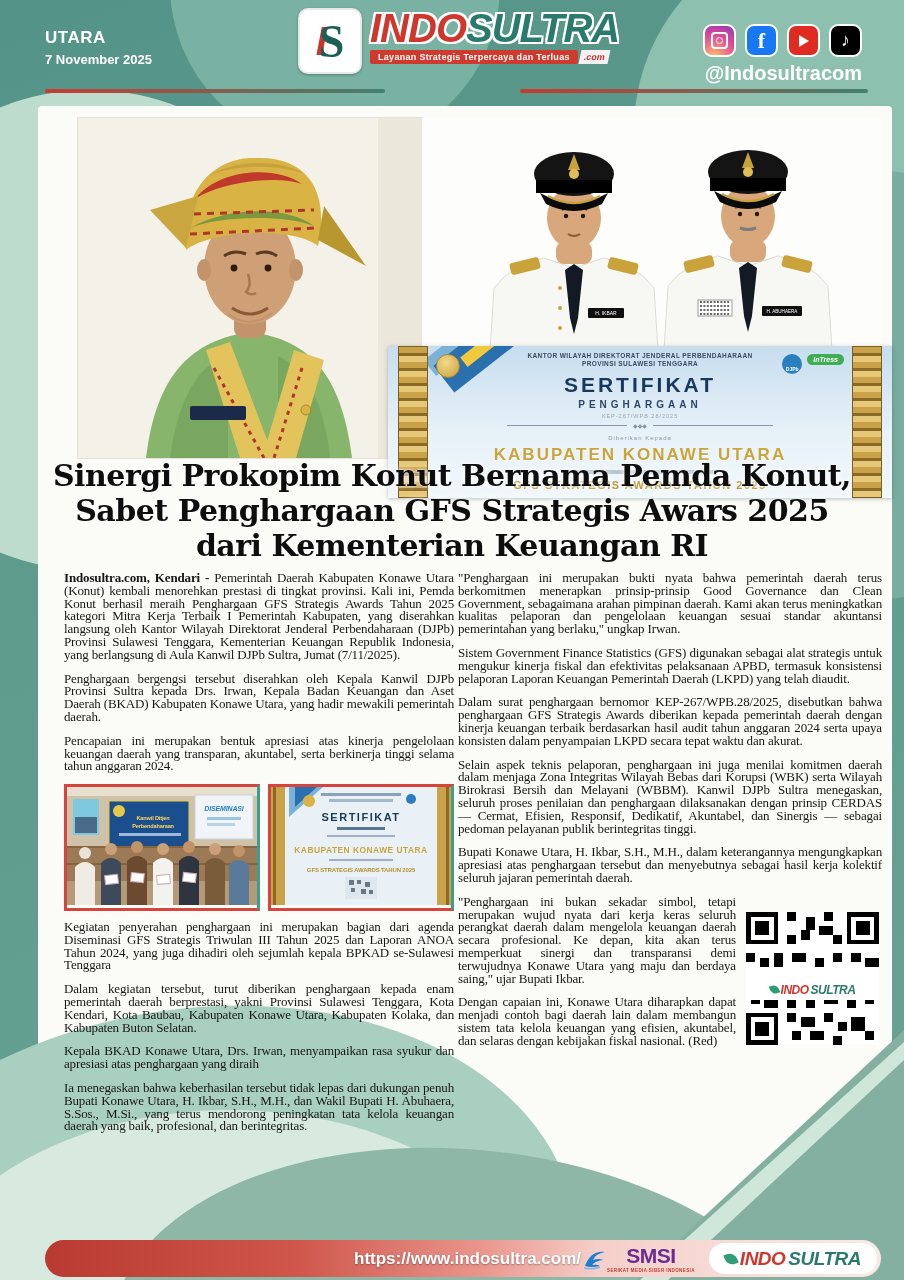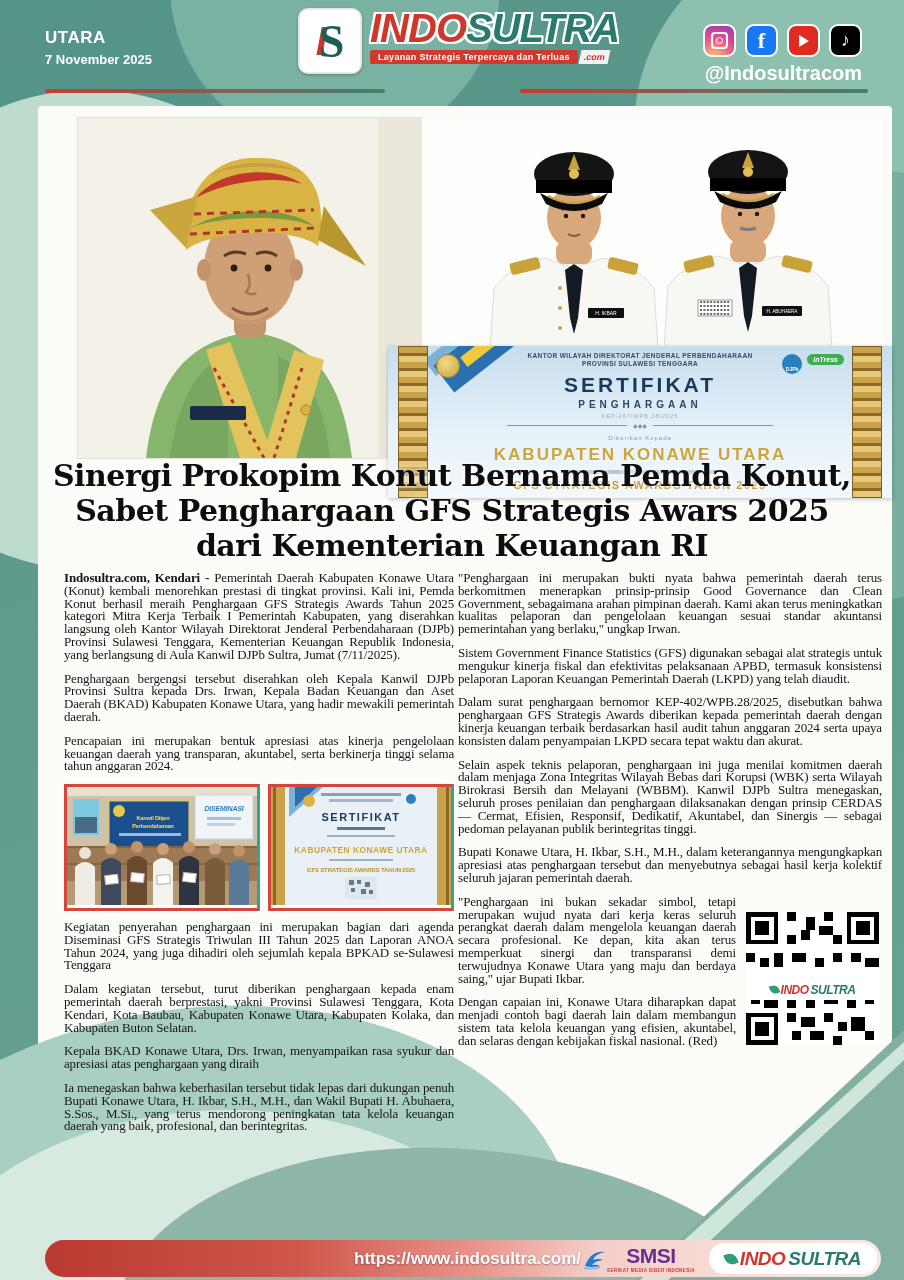--- a/index.html
+++ b/index.html
@@ -362,21 +362,21 @@
 
     <p>Kegiatan penyerahan penghargaan ini merupakan bagian dari agenda Diseminasi GFS Strategis Triwulan III Tahun 2025 dan Laporan ANOA Tahun 2024, yang juga dihadiri oleh sejumlah kepala BPKAD se-Sulawesi Tenggara</p>
     <p>Dalam kegiatan tersebut, turut diberikan penghargaan kepada enam pemerintah daerah berprestasi, yakni Provinsi Sulawesi Tenggara, Kota Kendari, Kota Baubau, Kabupaten Konawe Utara, Kabupaten Kolaka, dan Kabupaten Buton Selatan.</p>
     <p>Kepala BKAD Konawe Utara, Drs. Irwan, menyampaikan rasa syukur dan apresiasi atas penghargaan yang diraih</p>
     <p>Ia menegaskan bahwa keberhasilan tersebut tidak lepas dari dukungan penuh Bupati Konawe Utara, H. Ikbar, S.H., M.H., dan Wakil Bupati H. Abuhaera, S.Sos., M.Si., yang terus mendorong peningkatan tata kelola keuangan daerah yang baik, profesional, dan berintegritas.</p>
   </div>
 
   <div class="col col-r">
     <p>"Penghargaan ini merupakan bukti nyata bahwa pemerintah daerah terus berkomitmen menerapkan prinsip-prinsip Good Governance dan Clean Government, sebagaimana arahan pimpinan daerah. Kami akan terus meningkatkan kualitas pelaporan dan pengelolaan keuangan sesuai standar akuntansi pemerintahan yang berlaku," ungkap Irwan.</p>
     <p>Sistem Government Finance Statistics (GFS) digunakan sebagai alat strategis untuk mengukur kinerja fiskal dan efektivitas pelaksanaan APBD, termasuk konsistensi pelaporan Laporan Keuangan Pemerintah Daerah (LKPD) yang telah diaudit.</p>
-    <p>Dalam surat penghargaan bernomor KEP-402/WPB.28/2025, disebutkan bahwa penghargaan GFS Strategis Awards diberikan kepada pemerintah daerah dengan kinerja keuangan terbaik berdasarkan hasil audit tahun anggaran 2024 serta upaya konsisten dalam penyampaian LKPD secara tepat waktu dan akurat.</p>
+    <p>Dalam surat penghargaan bernomor KEP-267/WPB.28/2025, disebutkan bahwa penghargaan GFS Strategis Awards diberikan kepada pemerintah daerah dengan kinerja keuangan terbaik berdasarkan hasil audit tahun anggaran 2024 serta upaya konsisten dalam penyampaian LKPD secara tepat waktu dan akurat.</p>
     <p>Selain aspek teknis pelaporan, penghargaan ini juga menilai komitmen daerah dalam menjaga Zona Integritas Wilayah Bebas dari Korupsi (WBK) serta Wilayah Birokrasi Bersih dan Melayani (WBBM). Kanwil DJPb Sultra menegaskan, seluruh proses penilaian dan penghargaan dilaksanakan dengan prinsip CERDAS — Cermat, Efisien, Responsif, Dedikatif, Akuntabel, dan Sinergis — sebagai pedoman pelayanan publik berintegritas tinggi.</p>
     <p>Bupati Konawe Utara, H. Ikbar, S.H., M.H., dalam keterangannya mengungkapkan apresiasi atas penghargaan tersebut dan menyebutnya sebagai hasil kerja kolektif seluruh jajaran pemerintah daerah.</p>
 
     <div class="qr-wrap">
       <div class="qr-box">
         <svg viewBox="0 0 29 29" width="133" height="133" shape-rendering="crispEdges">
           <rect width="29" height="29" fill="#fff"></rect>
           <g fill="#000">
             <rect x="0" y="0" width="7" height="7"></rect>
               <rect x="1" y="1" width="5" height="5" fill="#fff"></rect>

